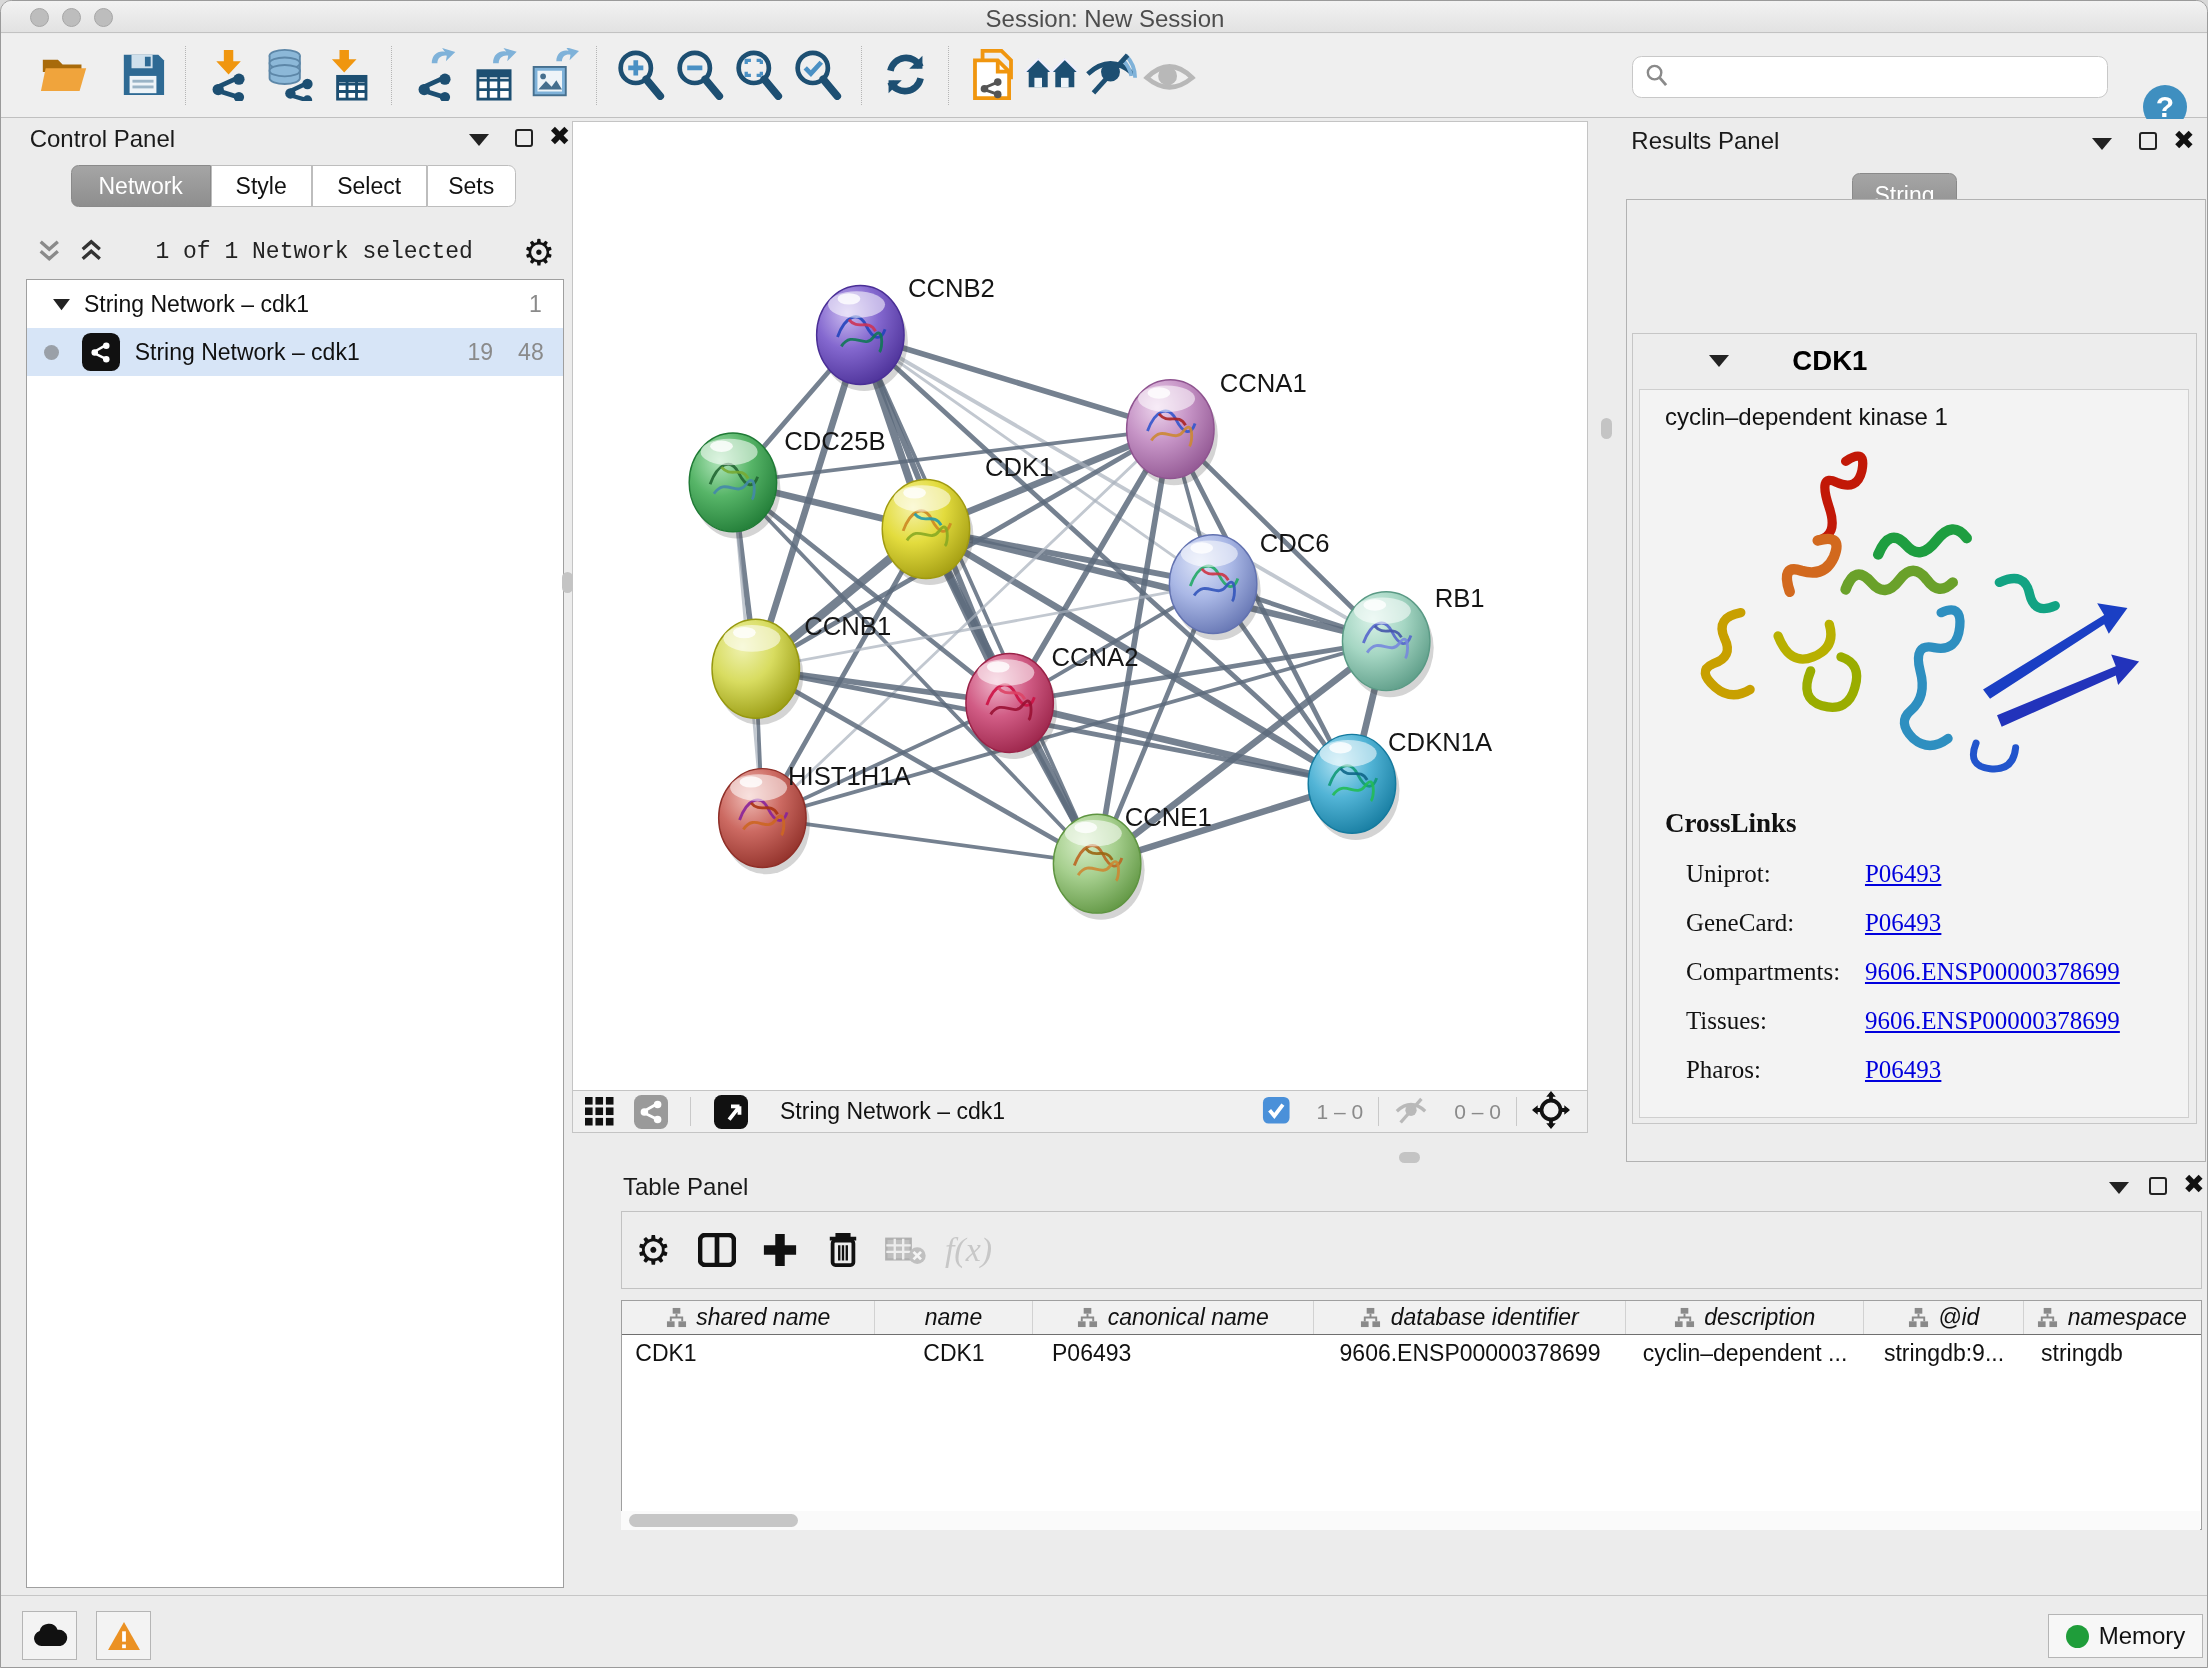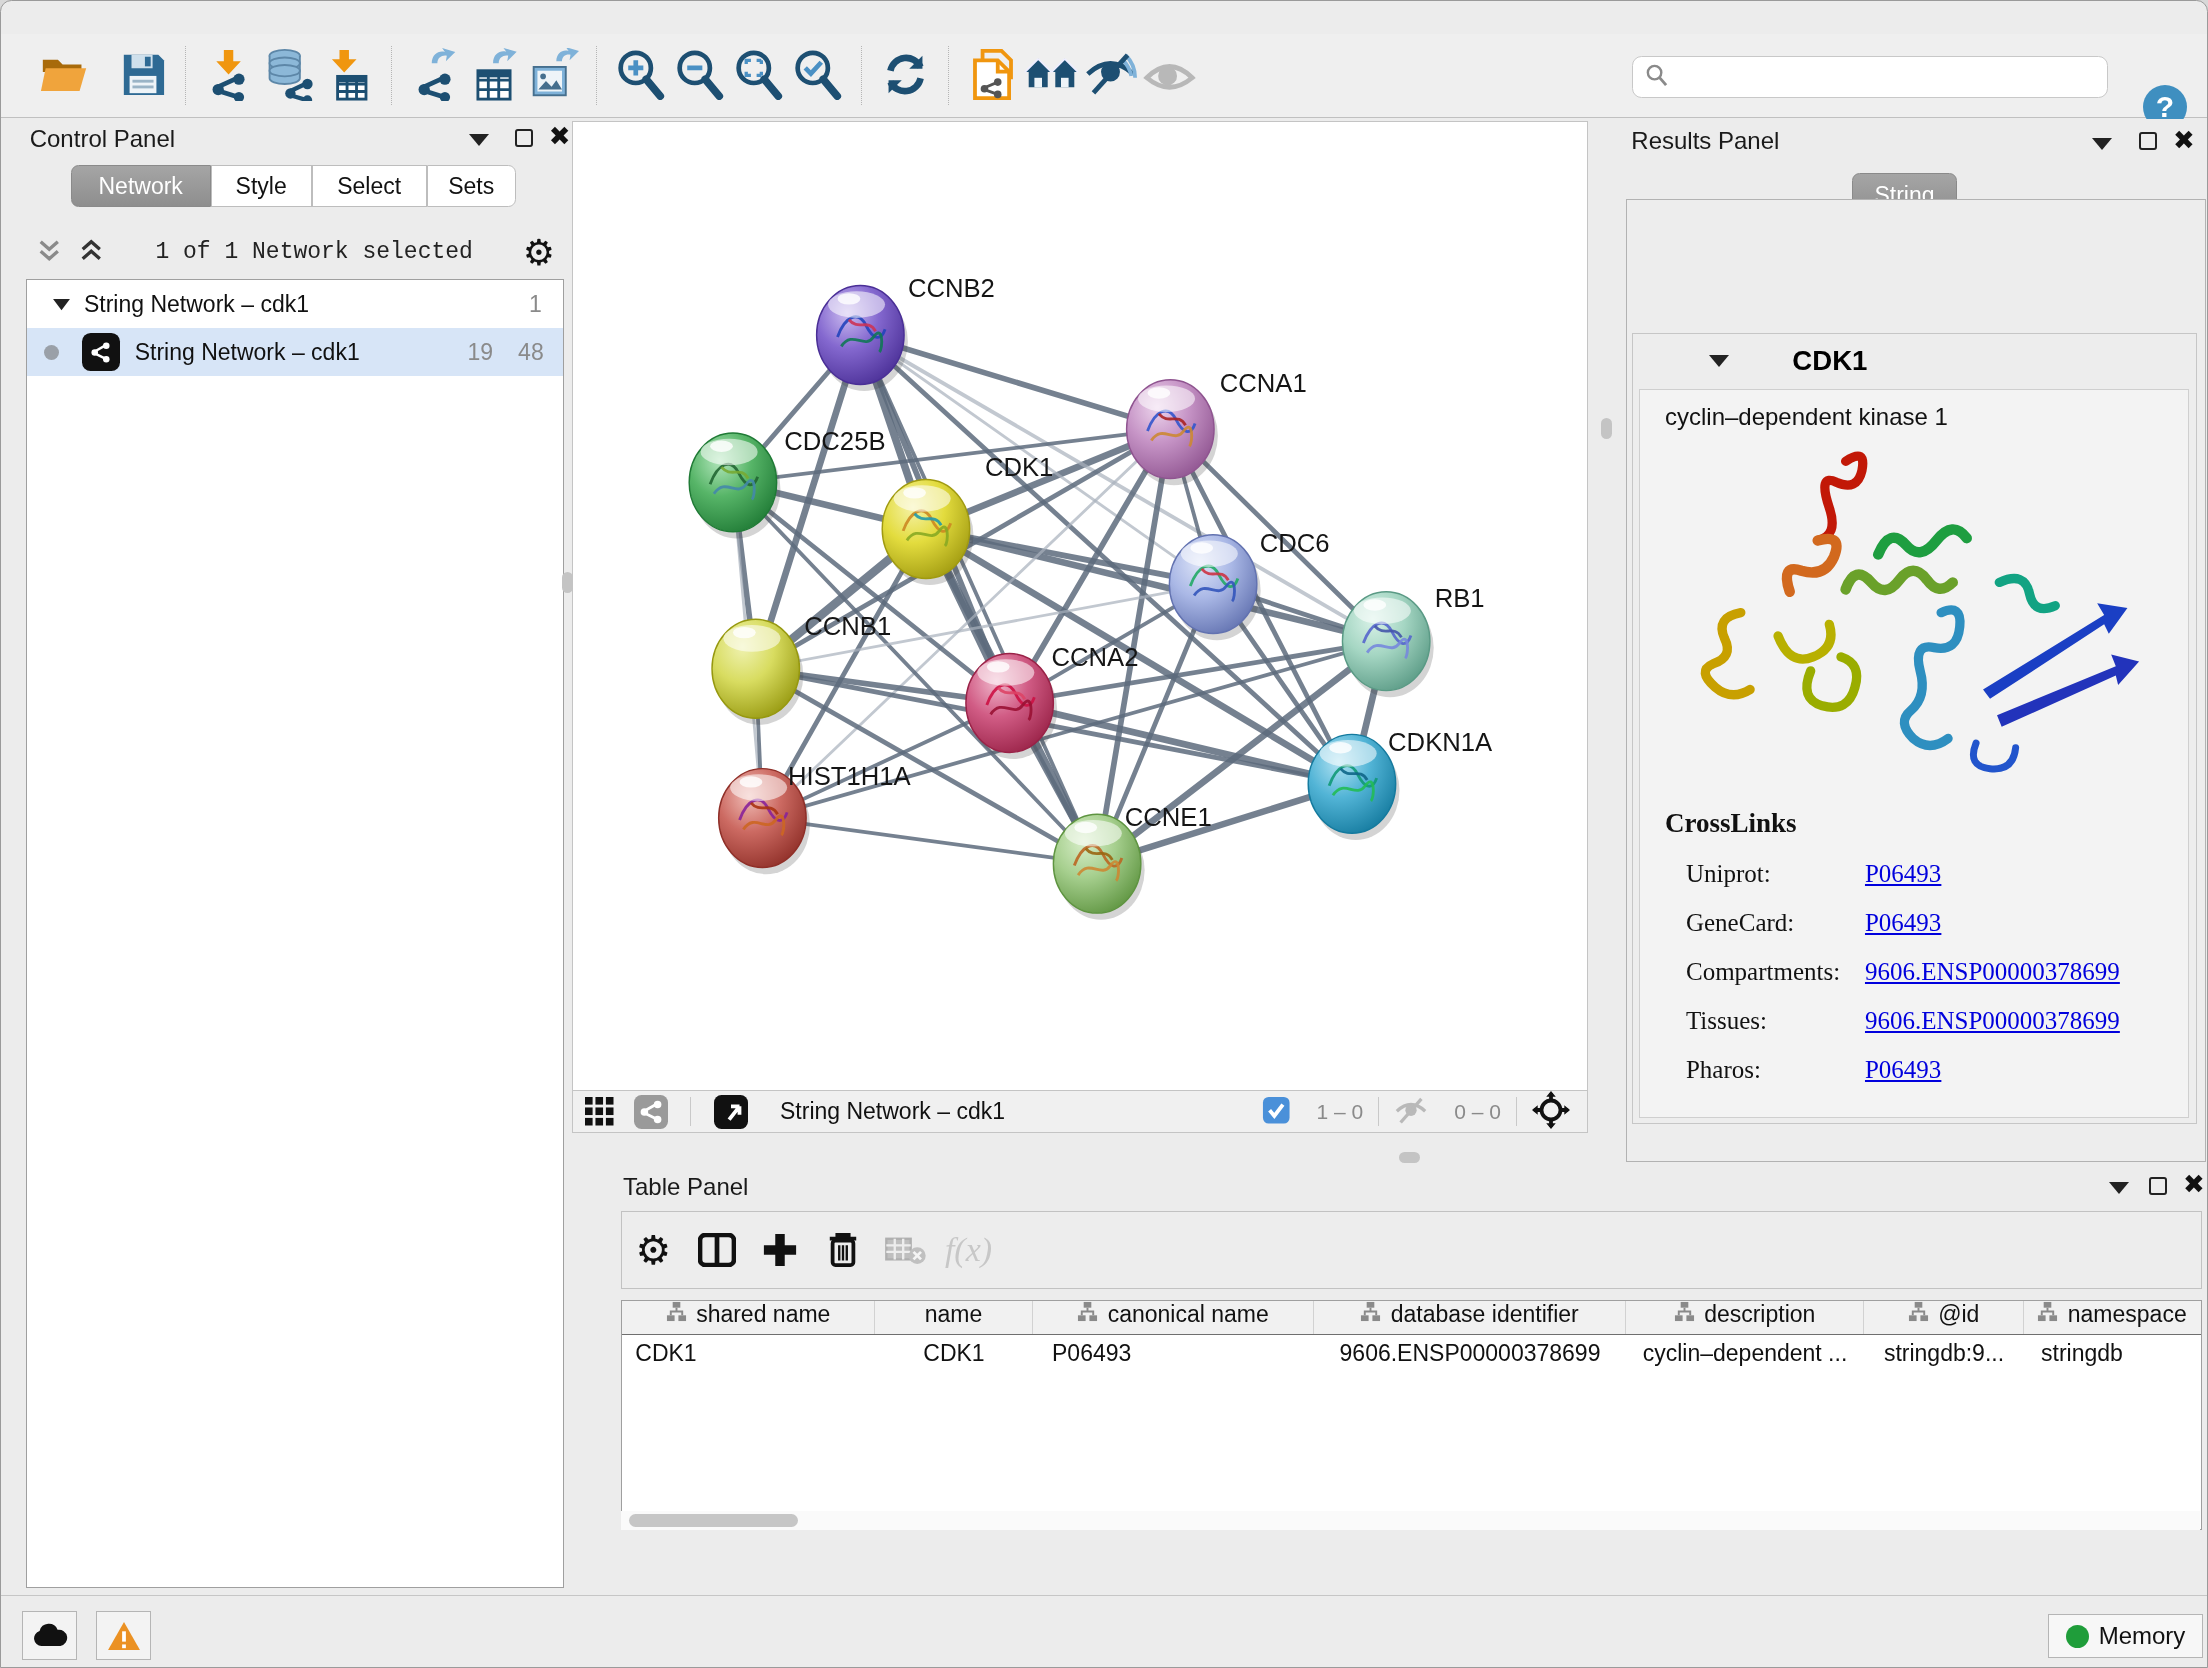--- a/index.html
+++ b/index.html
@@ -65,22 +65,22 @@
   .cl-row{display:flex;margin-top:21px;}
   .cl-label{width:200px;font-size:25px;color:#111;padding-left:21px;}
   .cl-link{font-size:25px;color:#0000dd;text-decoration:underline;}
   
   #table-panel{position:absolute;left:567px;top:1168px;width:1642px;height:424px;background:#ececec;}
   #tp-toolbox{position:absolute;left:53px;top:42px;width:1581px;height:78px;border:1.9px solid #c2c2c2;background:#ededed;
     display:flex;align-items:center;}
   .tp-ico{width:63px;height:57px;display:flex;align-items:center;justify-content:center;}
   #tp-table{position:absolute;left:53px;top:131px;width:1581px;height:230px;border:1px solid #9f9f9f;background:#fff;}
   #tp-header{display:flex;height:34px;background:#f1f1f1;border-bottom:1.9px solid #6f6f6f;}
-  .th{display:flex;justify-content:center;font-size:23px;color:#111;border-right:1px solid #d2d2d2;
-    overflow:hidden;white-space:nowrap;gap:9.5px;}
+  .th{display:flex;align-items:center;justify-content:center;font-size:23px;color:#111;border-right:1px solid #d2d2d2;
+    overflow:hidden;white-space:nowrap;gap:9.5px;font-style:italic;}
   .tr{display:flex;height:36px;}
   .td{font-size:23px;color:#111;display:flex;align-items:center;justify-content:center;overflow:hidden;white-space:nowrap;}
   #tp-scroll{position:absolute;left:53px;top:342px;width:1579px;height:19px;background:#fafafa;}
   #tp-thumb{position:absolute;left:7.6px;top:2.9px;width:169px;height:13.3px;background:#c6c6c6;border-radius:6.7px;}
   #tp-tabs{position:absolute;left:556px;top:371px;display:flex;}
   
   #statusbar{position:absolute;left:0;top:1594px;width:2208px;height:74px;background:#ececec;border-top:1.9px solid #c6c6c6;}
   .sb-btn{position:absolute;top:15px;width:55px;height:49px;background:#f3f3f3;border:1.9px solid #b5b5b5;
     display:flex;align-items:center;justify-content:center;}
   #memory-btn{position:absolute;left:2047px;top:18px;width:155px;height:44px;background:#f7f7f7;border:1.9px solid #b5b5b5;
@@ -88,20 +88,26 @@
   #memory-dot{width:23px;height:23px;border-radius:50%;background:#1f9d3a;}
   .gear{font-family:"DejaVu Sans",sans-serif;color:#111;}
   .dis{opacity:0.45;}
   .fx{font-family:"Liberation Serif",serif;font-style:italic;font-size:34px;color:#9a9a9a;}
 </style>
 </head>
 <body>
 
 <div id="win">
 
+  <div id="titlebar">
+    <div class="tlight" style="left:28.5px"></div>
+    <div class="tlight" style="left:61px"></div>
+    <div class="tlight" style="left:93px"></div>
+    <div id="win-title">Session: New Session</div>
+  </div>
 
   <div id="toolbar">
     <div style="width:34px"></div>
     <div class="tbtn">
       <span>
         <svg width="49" height="44" viewBox="0 0 52 46">
             <path d="M3 8 h16 l5 5 h20 v8 H3z" fill="#a86a0a"></path>
             <path d="M6 17 h43 l-7 24 H1z" fill="#f0a43c"></path>
           </svg>
       </span>

